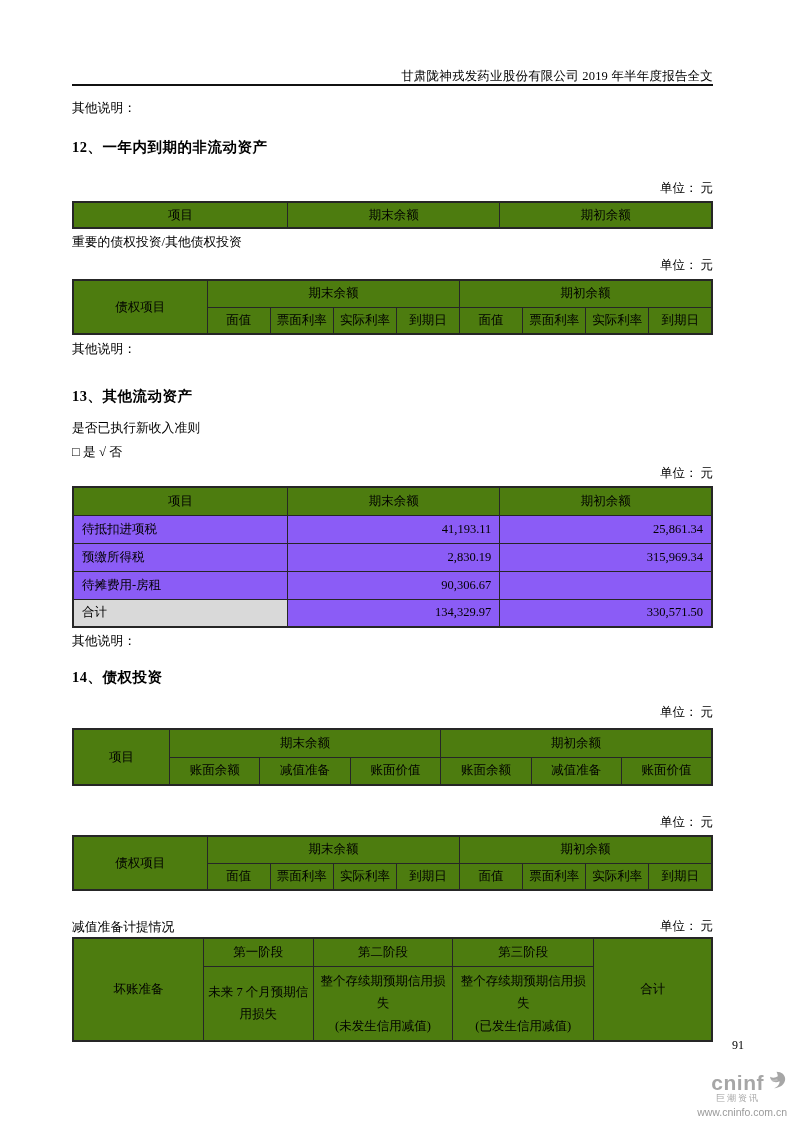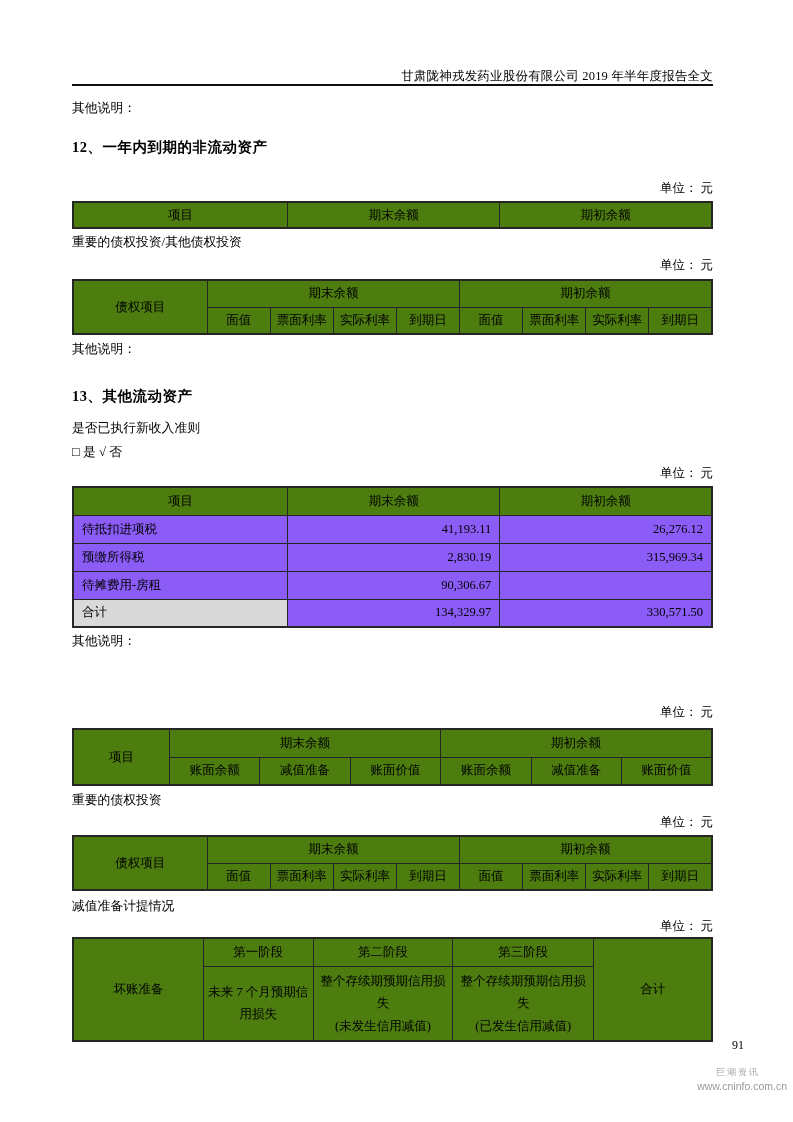--- a/index.html
+++ b/index.html
@@ -111,21 +111,21 @@
       </colgroup>
     <tbody>
         <tr>
       <th>项目</th>
       <th>期末余额</th>
       <th>期初余额</th>
     </tr>
     <tr>
       <td class="name-cell">待抵扣进项税</td>
       <td class="num-cell">41,193.11</td>
-      <td class="num-cell">26,276.12</td>
+      <td class="num-cell">25,861.34</td>
     </tr>
     <tr>
       <td class="name-cell">预缴所得税</td>
       <td class="num-cell">2,830.19</td>
       <td class="num-cell">315,969.34</td>
     </tr>
     <tr>
       <td class="name-cell">待摊费用-房租</td>
       <td class="num-cell">90,306.67</td>
       <td class="num-cell"></td>
@@ -133,20 +133,21 @@
     <tr>
       <td class="name-cell total-cell">合计</td>
       <td class="num-cell">134,329.97</td>
       <td class="num-cell">330,571.50</td>
     </tr>
   </tbody>
     </table>
 
   <div class="abs note" style="top:633px;">其他说明：</div>
 
+  <div class="abs heading" style="top:668px;">14、债权投资</div>
 
   <div class="abs unit" style="top:704px;">单位： 元</div>
 
   <table class="abs h28" style="top:728px;">
     <colgroup>
       <col style="width:15.1%">
         <col style="width:14.15%">
         <col style="width:14.15%">
         <col style="width:14.15%">
       <col style="width:14.15%">
@@ -163,21 +164,20 @@
       <th>账面余额</th>
       <th>减值准备</th>
       <th>账面价值</th>
       <th>账面余额</th>
       <th>减值准备</th>
       <th>账面价值</th>
     </tr>
   </tbody>
     </table>
 
-  <div class="abs note" style="top:792px;">重要的债权投资</div>
 
   <div class="abs unit" style="top:814px;">单位： 元</div>
 
   <table class="abs h27" style="top:835px;">
     <colgroup>
       <col style="width:21%">
         <col style="width:9.875%">
         <col style="width:9.875%">
         <col style="width:9.875%">
         <col style="width:9.875%">
@@ -198,21 +198,21 @@
       <th>实际利率</th>
       <th>到期日</th>
       <th>面值</th>
       <th>票面利率</th>
       <th>实际利率</th>
       <th>到期日</th>
     </tr>
   </tbody>
     </table>
 
-  <div class="abs note" style="top:898px;font-family:Liberation Mono, monospace;">减值准备计提情况</div>
+  <div class="abs note" style="top:919px;font-family:Liberation Mono, monospace;">减值准备计提情况</div>
 
   <div class="abs unit" style="top:918px;">单位： 元</div>
 
   <table class="abs" style="top:937px;">
     <colgroup>
       <col style="width:20.4%">
         <col style="width:17.2%">
         <col style="width:21.8%">
         <col style="width:22.1%">
         <col style="width:18.5%">
@@ -231,17 +231,26 @@
 (未发生信用减值)</th>
       <th class="stage-desc">整个存续期预期信用损失
 (已发生信用减值)</th>
     </tr>
   </tbody>
     </table>
 
   <div class="pagenum">91</div>
 
   <div class="logo">
+    <div class="logo-row">
+      <span class="logo-text">cninf</span>
+      <span>
+        <svg width="22" height="22" viewBox="0 0 24 24" aria-hidden="true">
+          <path fill="#a6a6a6" d="M12.5 2c5.8.1 9.5 3.4 9.5 7.9 0 5.6-5.2 9.6-12.3 10.1 4.1-1.7 6.6-4.5 6.1-7.7-4.5 2.3-10 .4-10.2-5 2.5 1.8 6 1.4 8.4-.4-.3-2.3-.9-3.8-1.5-4.9z"></path>
+          <path fill="#ffffff" d="M13.2 9.2c-2.3 1.5-5.2 1.8-7.3.9 1.4 2.5 5 3.2 8.1 1.6l-0.8-2.5z" opacity=".25"></path>
+        </svg>
+      </span>
+    </div>
     <div class="logo-cn">巨潮资讯</div>
     <div class="logo-url">www.cninfo.com.cn</div>
   </div>
 
 </div>
 
 </body></html>

